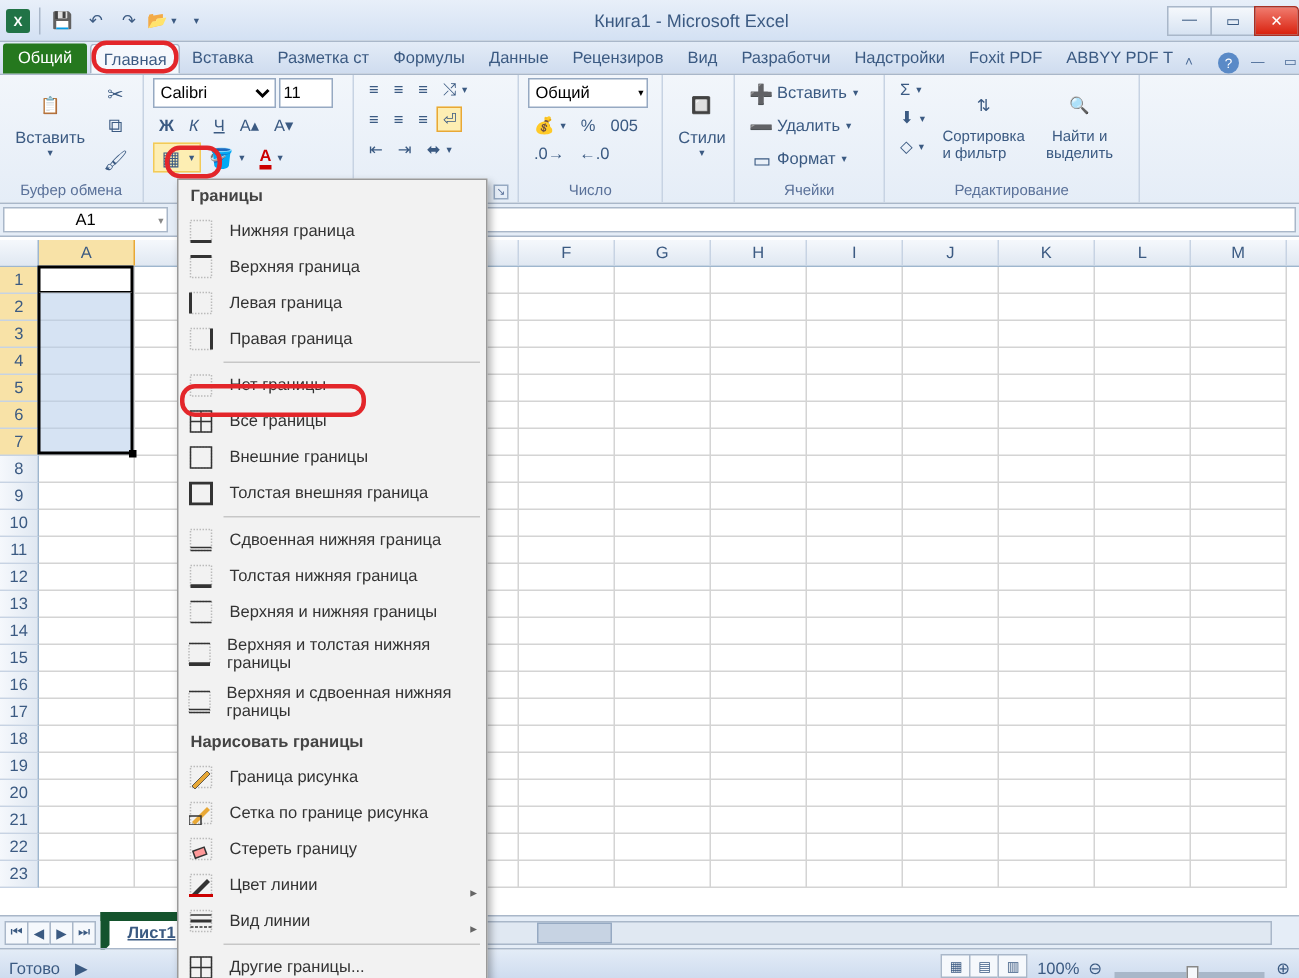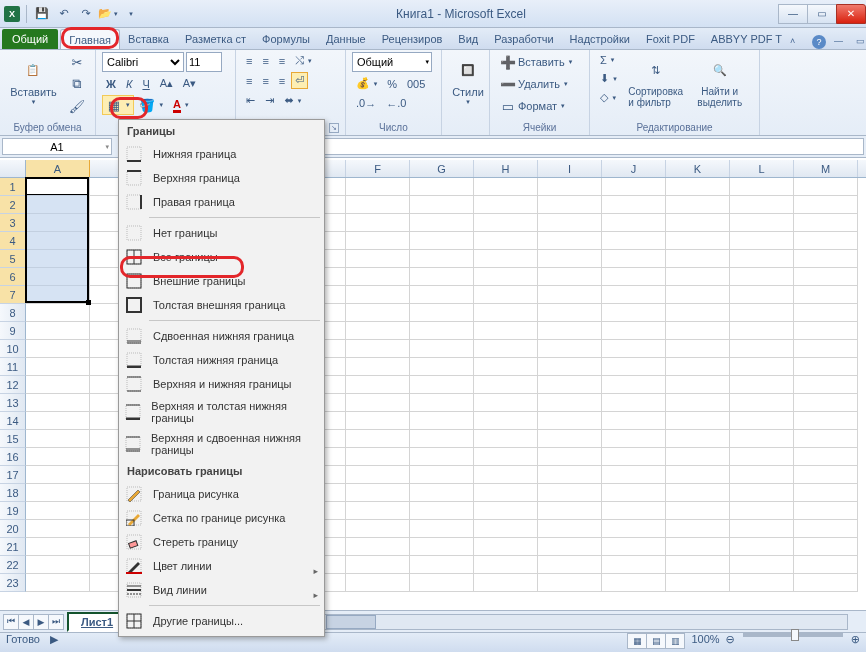--- a/index.html
+++ b/index.html
@@ -67,27 +67,27 @@
 .cell-row { display: flex; height: 18px; }
 .cell { width: 64px; height: 18px; border-right: 1px solid #d4d4d4; border-bottom: 1px solid #d4d4d4; }
 .selection { position: absolute; background: rgba(180,204,234,0.55); border: 2px solid #000; }
 .active-cell { position:absolute; background:#fff; border:1px solid #000;}
 .fill-handle { position:absolute; width:5px; height:5px; background:#000;}
 
 
 .sheet-bar { position: absolute; bottom: 20px; left: 0; right: 0; height: 22px; display: flex; background: #e5edf7; border-top: 1px solid #a9b7c9; align-items:center;}
 .sheet-nav { display:flex; gap:0; padding:0 4px;}
 .sheet-nav-btn { width:16px; height:16px; display:flex; align-items:center; justify-content:center; font-size:9px; color:#3b5a82; border:1px solid #a9b7c9; background:#f5f8fc; margin-left:-1px;}
-.sheet-tab { padding: 2px 12px; font-size: 11px; background: #dbe5f1; border: 2px solid #14532d; margin-left: -1px; color:#3b5a82;text-decoration:underline;}
+.sheet-tab { padding: 2px 12px; font-size: 11px; background: #dbe5f1; border: 6px solid #14532d; margin-left: -1px; color:#3b5a82;text-decoration:underline;}
 .sheet-tab.active { background: #fff; font-weight:bold; border-bottom-color:#fff;}
 .hscroll { flex:1; margin:2px 18px 2px 8px; height:16px; background:#e0e8f2; border:1px solid #a9b7c9; position:relative;}
 .hscroll .thumb{position:absolute; left:40px; width:50px; top:0; bottom:0; background:#c7d3e3; border:1px solid #96a9c2;}
 
 
-.status { position: absolute; bottom: 0; left: 0; right: 0; height: 20px; background: linear-gradient(#e3ecf7,#cfdcef); display: flex; align-items: flex-start; padding: 0 6px; font-size: 11px; color: #3b5a82; border-top:1px solid #a9b7c9;}
+.status { position: absolute; bottom: 0; left: 0; right: 0; height: 20px; background: linear-gradient(#e3ecf7,#cfdcef); display: flex; align-items: flex-end; padding: 0 6px; font-size: 11px; color: #3b5a82; border-top:1px solid #a9b7c9;}
 .status .spacer{flex:1;}
 .view-btn { width:20px; height:16px; border:1px solid #a9b7c9; margin-left:-1px; background:#f5f8fc; display:flex; align-items:center; justify-content:center; font-size:9px;}
 .zoom-slider { width:100px; height:4px; background:#a9b7c9; margin:0 8px; position:relative;}
 .zoom-slider .thumb{position:absolute; left:48px; top:-4px; width:8px; height:12px; background:#f5f8fc; border:1px solid #888;}
 
 
 .dropdown { position: absolute; left: 118px; top: 119px; width: 207px; background: #f2f2f2; border: 1px solid #9a9a9a; box-shadow: 2px 2px 5px rgba(0,0,0,0.3); z-index: 40; padding-bottom:3px;}
 .dd-header { font-weight: bold; padding: 5px 8px; font-size: 11px; color:#444;}
 .dd-item { display: flex; align-items: center; gap: 10px; padding: 4px 8px 4px 6px; font-size: 11px; cursor: pointer; color:#333; position:relative;}
 .dd-item .dd-icon { width: 18px; height: 16px; display:flex; align-items:center; justify-content:center;}
@@ -702,20 +702,29 @@
             <rect x="1" y="1" width="14" height="14" fill="none" stroke="#bbb" stroke-dasharray="1,1"></rect>
             <line x1="1" y1="1" x2="15" y2="1" stroke="#333" stroke-width="2"></line>
           </svg>
         </span>
         <span>Верхняя граница</span>
       </div>
       <div class="dd-item">
         <span class="dd-icon">
           <svg width="16" height="16">
             <rect x="1" y="1" width="14" height="14" fill="none" stroke="#bbb" stroke-dasharray="1,1"></rect>
+            <line x1="1" y1="1" x2="1" y2="15" stroke="#333" stroke-width="2"></line>
+          </svg>
+        </span>
+        <span>Левая граница</span>
+      </div>
+      <div class="dd-item">
+        <span class="dd-icon">
+          <svg width="16" height="16">
+            <rect x="1" y="1" width="14" height="14" fill="none" stroke="#bbb" stroke-dasharray="1,1"></rect>
             <line x1="15" y1="1" x2="15" y2="15" stroke="#333" stroke-width="2"></line>
           </svg>
         </span>
         <span>Правая граница</span>
       </div>
     </div>
   <div class="dd-sep"></div>
   <div id="dd-sec2">
       <div class="dd-item">
         <span class="dd-icon">

